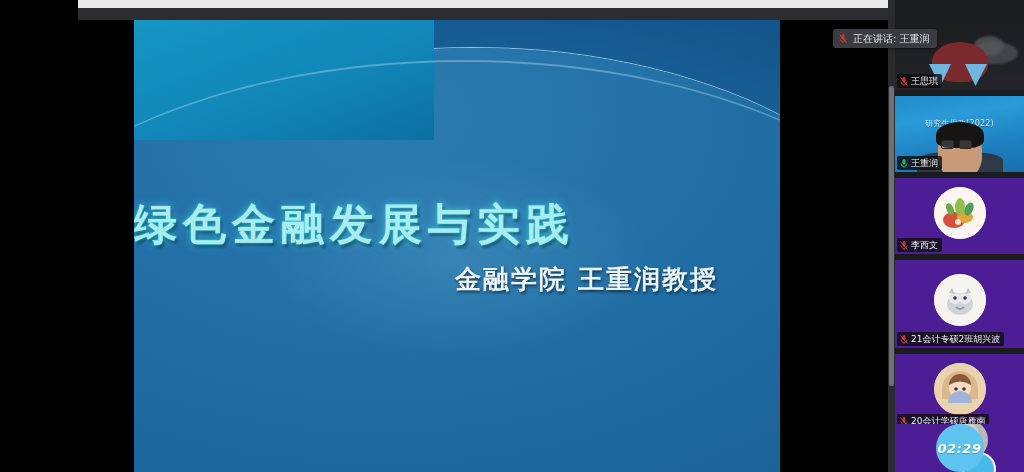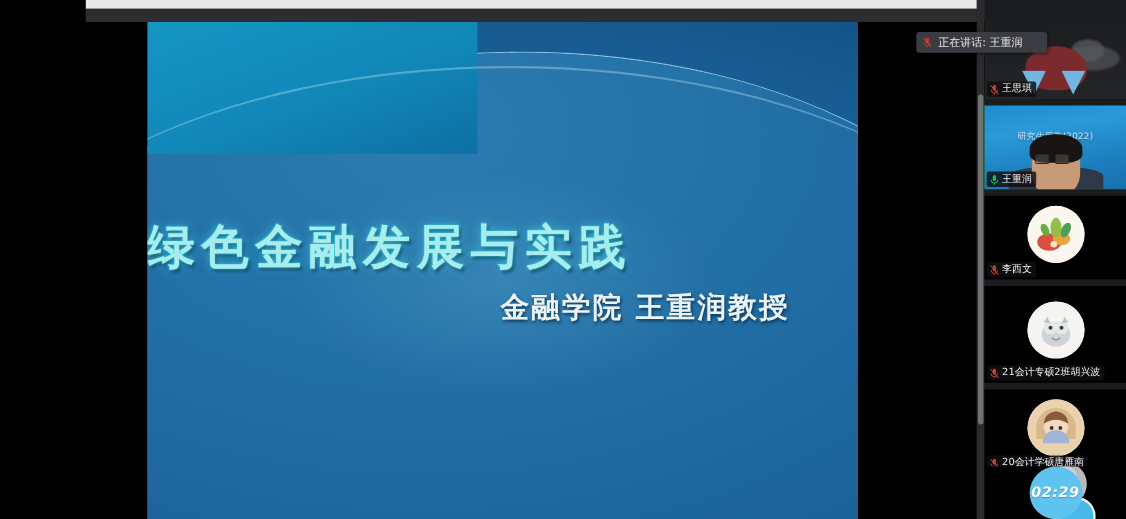--- a/index.html
+++ b/index.html
@@ -87,21 +87,21 @@
   }
   #sidebar-scroll-thumb{
     position:absolute; left:1px; top:86px; width:5px; height:300px;
     background:#6e7073; border-radius:3px;
   }
   #tiles{
     position:absolute; left:7px; top:0; width:129px; height:472px;
   }
   .tile{
     position:absolute; left:0; width:129px;
-    background:#000000; overflow:hidden;
+    background:#4c1d95; overflow:hidden;
   }
   .tile.active{ outline:2px solid #1fbf5f; outline-offset:-2px; }
   .tile-video{ position:absolute; inset:0; }
   .namebadge{
     position:absolute; left:2px; bottom:2px;
     display:flex; align-items:center; gap:2px;
     background:rgba(15,15,17,.82);
     padding:1px 4px 1px 2px; border-radius:2px;
     max-width:125px;
   }
@@ -212,21 +212,21 @@
   #t6-circ2{
     position:absolute; left:40px; top:42px; width:34px; height:34px;
     border-radius:50%; background:#49b8ea; border:2px solid #eef6fa;
   }
 
   
   #speaking-tooltip{
     position:absolute; left:833px; top:29px; height:19px;
     display:flex; align-items:center; gap:5px;
     background:#3a3c41; border-radius:3px;
-    padding:0 22px 0 5px;
+    padding:0 7px 0 5px;
     box-shadow:0 1px 3px rgba(0,0,0,.5);
     z-index:30;
   }
   #speaking-tooltip .nm{
     color:#e8e8e8; font-size:10px; white-space:nowrap;
     font-family:"DejaVu Sans","Liberation Sans",sans-serif;
   }
 </style>
 </head>
 <body>

